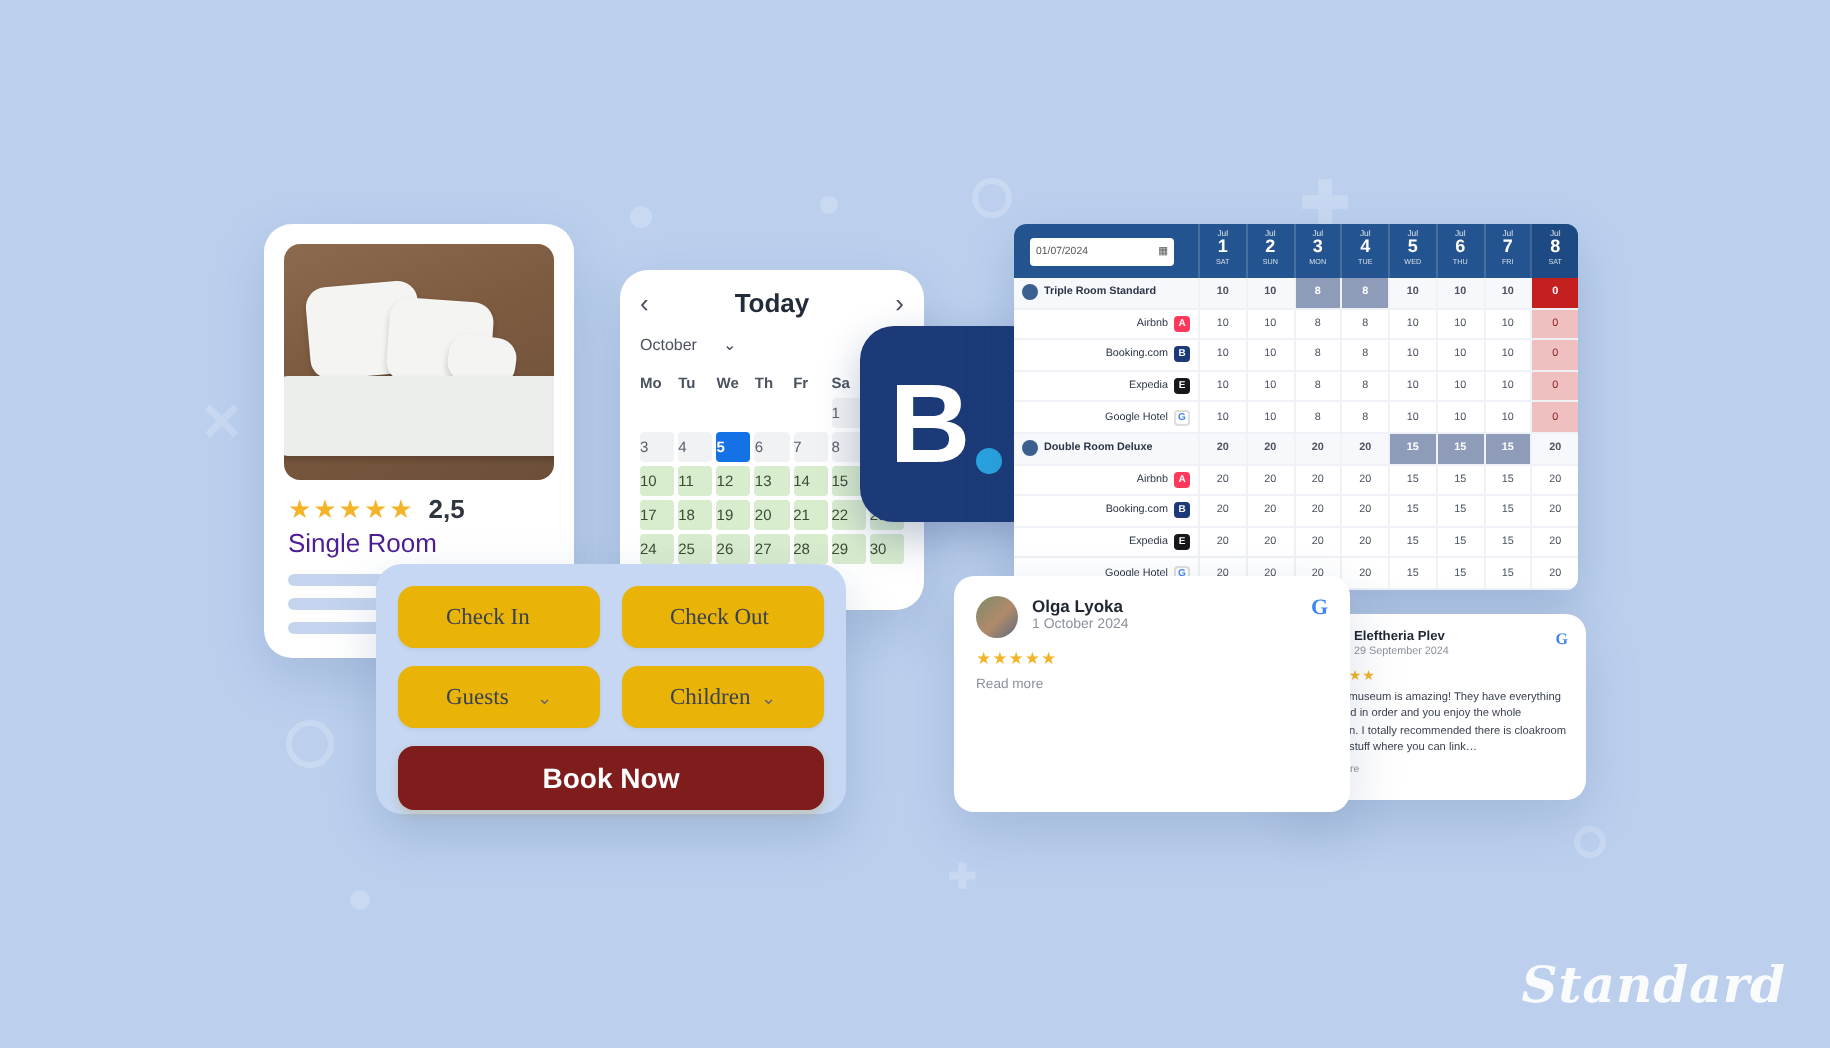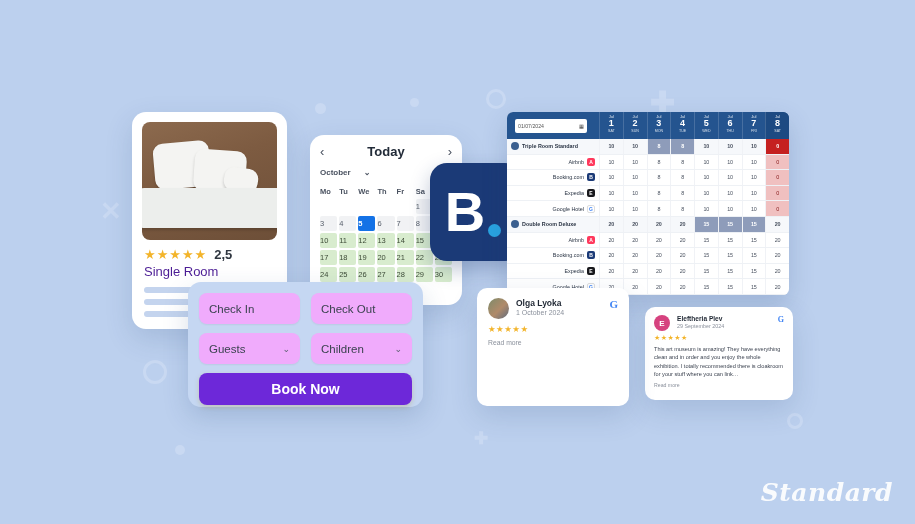--- a/index.html
+++ b/index.html
@@ -33,21 +33,21 @@
   #rating-value { font-size: 13px; font-weight: bold; color: #2f3640; margin-left: 3px; }
   #room-title { font-size: 13px; color: #4c1d95; margin: 2px 0 8px 2px; }
   .skeleton { height: 6px; background: #c4d4ee; border-radius: 3px; margin: 0 2px 6px 2px; }
 
   
   #calendar-card { left: 310px; top: 135px; width: 152px; height: 170px; padding: 9px 10px; }
   #cal-head { display: flex; align-items: center; justify-content: space-between; margin-bottom: 9px; }
   #cal-head .nav { font-size: 13px; color: #4a5260; cursor: pointer; }
   #cal-today { font-size: 13px; font-weight: bold; color: #222b38; }
   #cal-month-row { display: flex; align-items: center; justify-content: space-between; margin-bottom: 7px; }
-  #cal-month { font-size: 8px; color: #4a5260; display: flex; align-items: flex-end; gap: 13px; font-weight: bold; }
+  #cal-month { font-size: 8px; color: #4a5260; display: flex; align-items: flex-end; gap: 13px; }
   #cal-year { font-size: 8px; color: #4a5260; }
   .cal-grid { display: grid; grid-template-columns: repeat(7, 1fr); gap: 2px; }
   .cal-grid div { font-size: 7.5px; text-align: left; padding: 3px 0; color: #59606c; border-radius: 2px; }
   .cal-grid .wd { font-weight: bold; color: #4a5260; }
   .cal-grid .gray { background: #f1f2f4; }
   .cal-grid .sel { background: #1472e6; color: #fff; font-weight: bold; }
   .cal-grid .green { background: #d8ecce; color: #3c4a36; }
   .cal-grid .empty { background: transparent; }
 
   
@@ -56,27 +56,27 @@
                   display: flex; align-items: center; justify-content: center; }
   #booking-b { color: #fff; font-size: 56px; font-weight: bold; font-family: "Liberation Sans", sans-serif;
                line-height: 1; margin-left: -6px; }
   #booking-dot { width: 13px; height: 13px; border-radius: 50%; background: #29a3e0;
                  align-self: flex-end; margin: 0 0 24px 3px; }
 
   
   #booking-form { position: absolute; left: 188px; top: 282px; width: 235px; height: 125px;
                   background: #c5d7f2; border-radius: 13px; padding: 11px;
                   box-shadow: 0 10px 26px rgba(40,70,120,.18); }
-  .field { background: #f0abfc; border-radius: 8px; height: 31px; display: flex; align-items: center;
-           justify-content: space-between; padding: 0 10px; font-size: 11.5px; color: #3a424f;
-           box-shadow: 0 1px 2px rgba(0,0,0,.06); }
+  .field { background: #eab308; border-radius: 8px; height: 31px; display: flex; align-items: center;
+           justify-content: space-between; padding: 0 24px; font-size: 11.5px; color: #3a424f;
+           box-shadow: 0 1px 2px rgba(0,0,0,.06); font-family: Liberation Serif, serif; }
   .field-row { display: flex; gap: 11px; margin-bottom: 9px; }
   .field-row > .field { flex: 1; }
   .chev { font-size: 9px; color: #5a6270; }
-  #book-now { background: #6d28d9; border-radius: 8px; height: 32px; display: flex;
+  #book-now { background: #7f1d1d; border-radius: 8px; height: 32px; display: flex;
               align-items: center; justify-content: center; color: #fff; font-size: 14px;
               font-weight: bold; cursor: pointer; box-shadow: 0 2px 5px rgba(180,130,10,.25); }
 
   
   #channel-grid { position: absolute; left: 507px; top: 112px; width: 282px; height: 183px;
                   background: #fff; border-radius: 6px; overflow: hidden;
                   box-shadow: 0 10px 26px rgba(40,70,120,.20); }
   #cg-head { display: flex; background: #24548f; height: 27px; }
   #cg-datecell { width: 92px; display: flex; align-items: center; padding-left: 8px; }
   #cg-dateinput { background: #fff; border-radius: 2px; height: 14px; width: 72px;
@@ -102,21 +102,21 @@
   .chip { width: 8px; height: 8px; border-radius: 2px; display: inline-flex;
           align-items: center; justify-content: center; font-size: 5px; color: #fff; font-weight: bold; }
   .chip.airbnb { background: #ff385c; }
   .chip.booking { background: #1b3a77; }
   .chip.expedia { background: #18181c; }
   .chip.google { background: #fff; border: 1px solid #ddd; color: #4285f4; }
   .chip.room { background: #3b5f8f; border-radius: 50%; }
 
   
   #review-2 { left: 645px; top: 307px; width: 148px; height: 93px; padding: 8px 9px; border-radius: 10px; }
-  #review-1 { left: 477px; top: 288px; width: 152px; height: 118px; padding: 10px 11px; border-radius: 10px; }
+  #review-1 { left: 477px; top: 288px; width: 198px; height: 118px; padding: 10px 11px; border-radius: 10px; }
   .rv-head { display: flex; align-items: flex-start; gap: 7px; }
   .rv-avatar { width: 21px; height: 21px; border-radius: 50%; flex-shrink: 0;
                display: flex; align-items: center; justify-content: center;
                color: #fff; font-size: 10px; font-weight: bold; }
   .rv-name { font-size: 8.5px; font-weight: bold; color: #1f2733; }
   .rv-date { font-size: 7px; color: #8b919c; margin-top: 1px; }
   .rv-stars { color: #f3b42a; font-size: 8.5px; letter-spacing: .5px; margin: 5px 0 4px 0; }
   .rv-text { font-size: 7.2px; color: #3c4350; line-height: 1.55; }
   .rv-more { font-size: 6.8px; color: #8b919c; margin-top: 5px; cursor: pointer; }
   .g-icon { margin-left: auto; font-size: 11px; font-weight: bold; font-family: "Liberation Serif", serif; }

